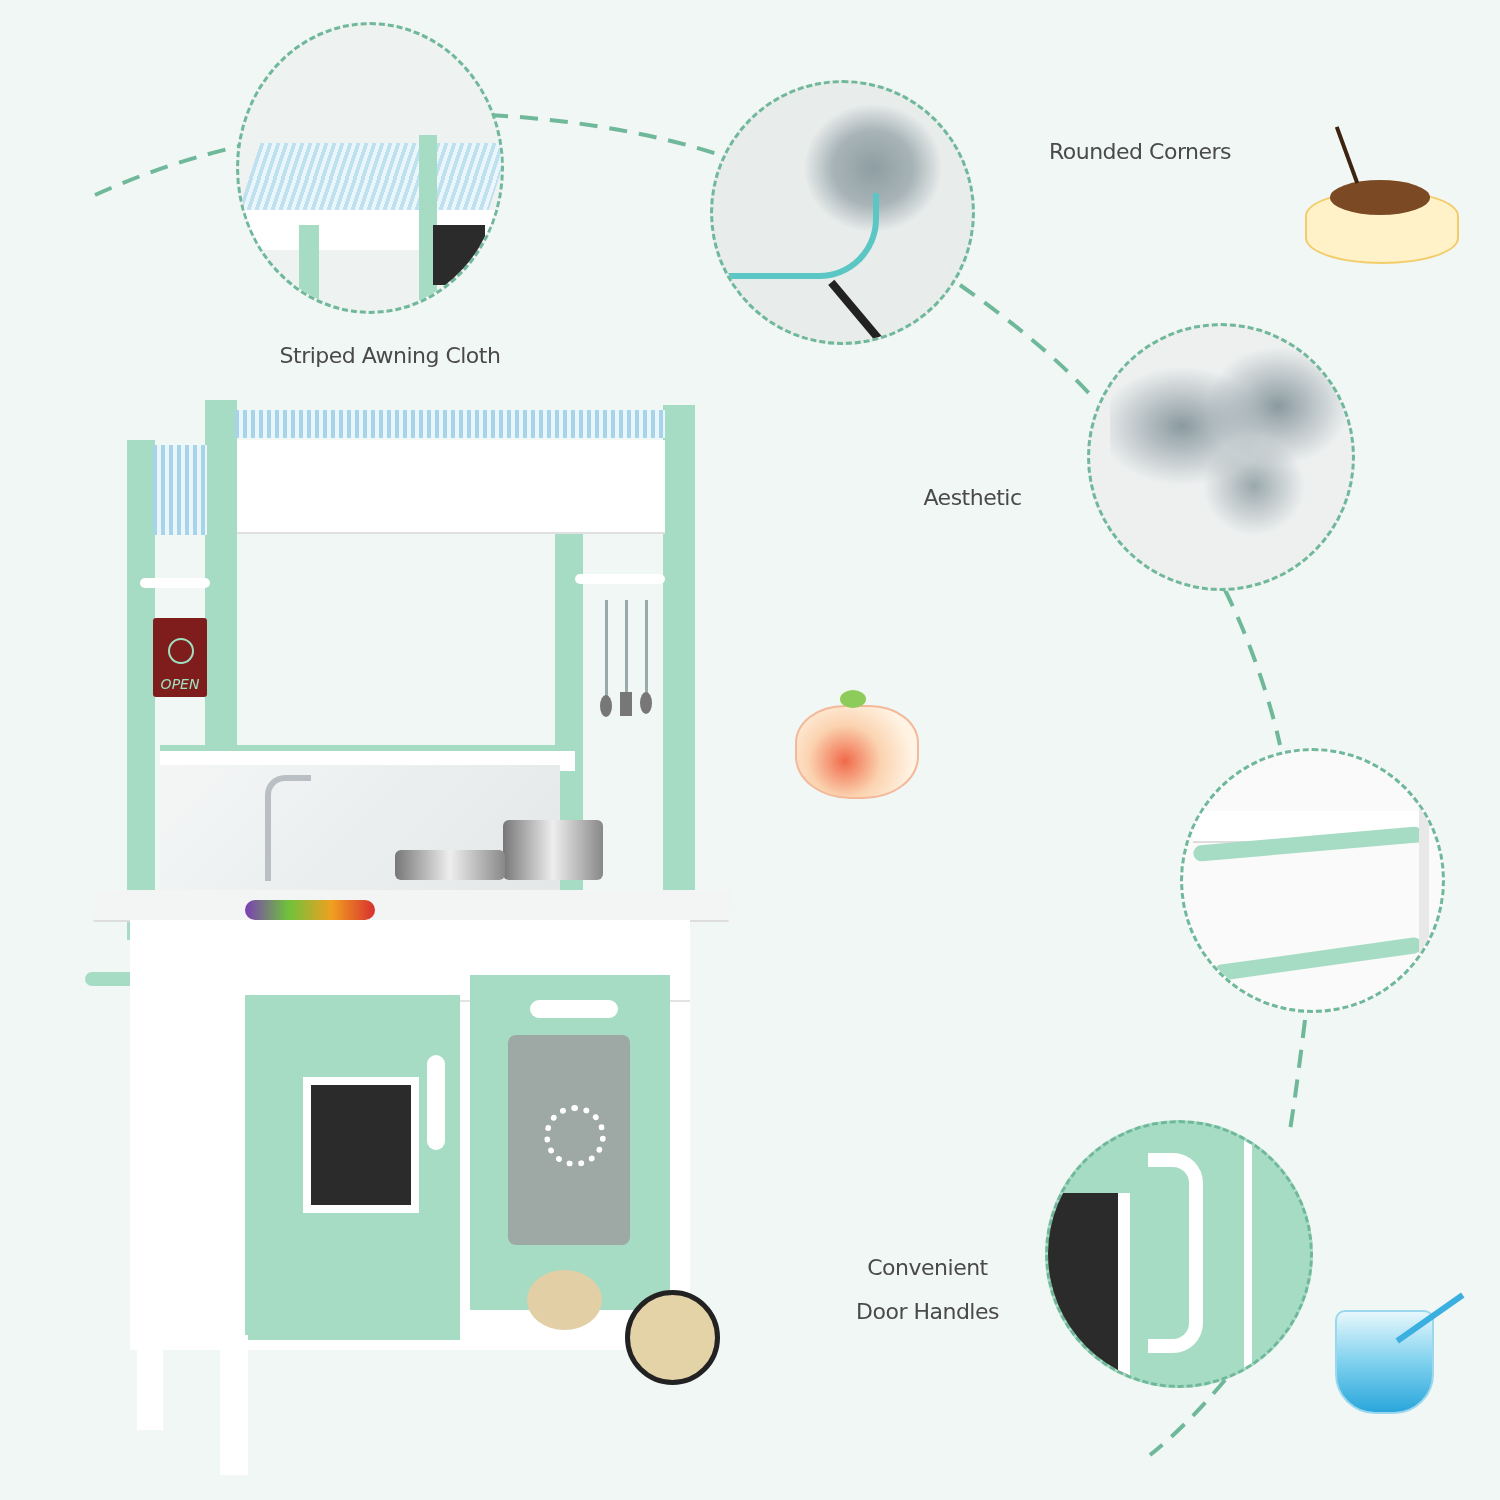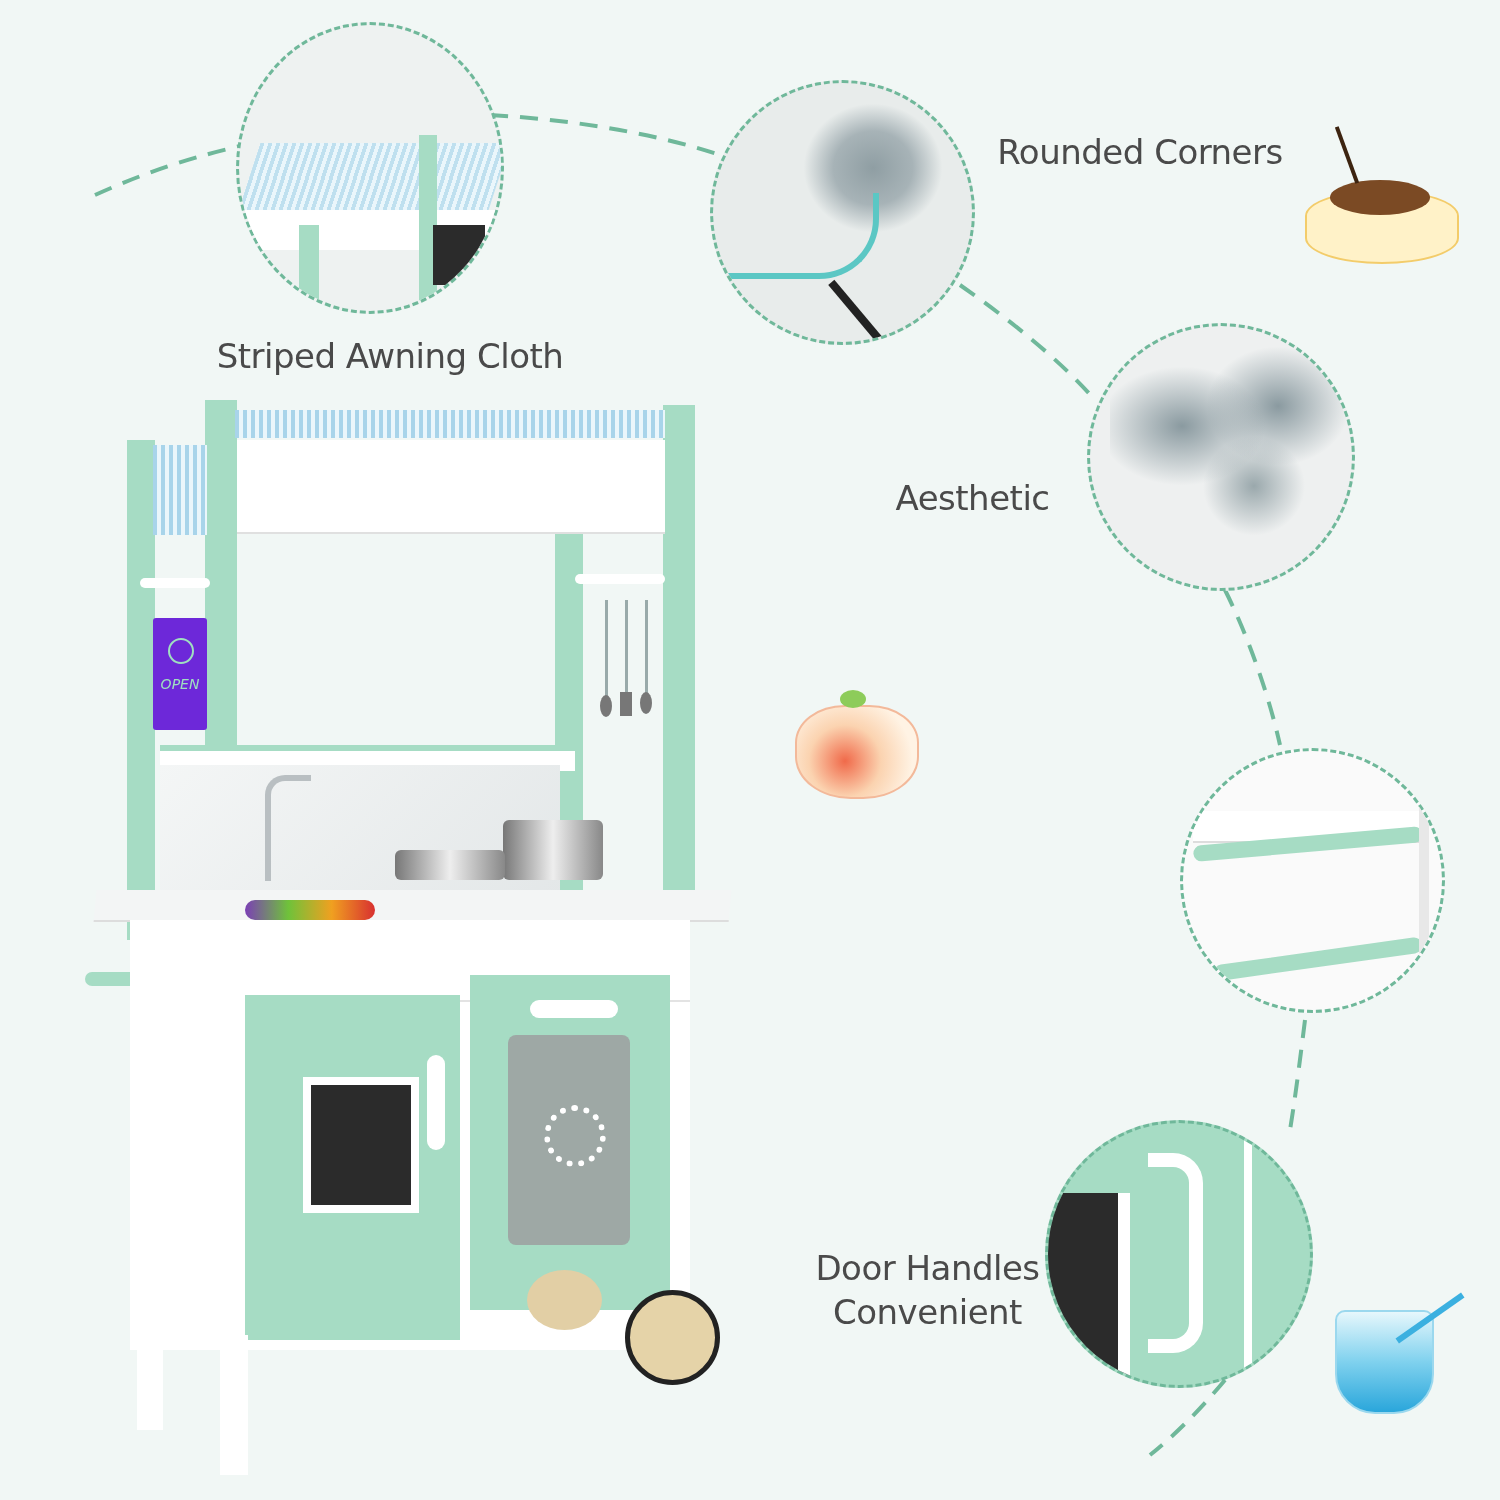--- a/index.html
+++ b/index.html
@@ -1,18 +1,18 @@
 <!DOCTYPE html>
 <html><head>
 <meta charset="utf-8">
 <style>
   html,body{margin:0;padding:0;}
   body{width:1500px;height:1500px;background:#f1f7f5;position:relative;overflow:hidden;font-family:"DejaVu Sans",sans-serif;}
   .abs{position:absolute;}
-  .label{position:absolute;color:#4a4a4a;font-size:34px;line-height:44px;text-align:center;font-family:"DejaVu Sans",sans-serif;letter-spacing:-0.5px;}
+  .label{position:absolute;color:#4a4a4a;font-size:22px;line-height:44px;text-align:center;font-family:"DejaVu Sans",sans-serif;letter-spacing:-0.5px;}
   .circle{position:absolute;border-radius:50%;border:3px dashed #6fb89a;overflow:hidden;background:#eef2f1;box-sizing:border-box;}
   svg.lines{position:absolute;left:0;top:0;}
 </style>
 </head>
 <body>
 
 <svg class="lines" width="1500" height="1500">
   <path d="M95,195 C150,170 200,155 245,145" fill="none" stroke="#6fb89a" stroke-width="4" stroke-dasharray="18 12"></path>
   <path d="M490,115 C580,120 660,135 720,155" fill="none" stroke="#6fb89a" stroke-width="4" stroke-dasharray="18 12"></path>
   <path d="M960,285 C1010,320 1060,360 1095,400" fill="none" stroke="#6fb89a" stroke-width="4" stroke-dasharray="18 12"></path>
@@ -63,22 +63,22 @@
 </div>
 <div class="label" style="left:945px;top:860px;width:225px;">
 </div>
 
 <div class="circle" style="left:1045px;top:1120px;width:268px;height:268px;background:#a6dcc4;">
   <div class="abs" style="left:0;top:70px;width:70px;height:190px;background:#2b2b2b;border-right:12px solid #fff;"></div>
   <div class="abs" style="left:100px;top:30px;width:55px;height:200px;border:14px solid #fff;border-left:none;border-radius:0 30px 30px 0;box-sizing:border-box;"></div>
   <div class="abs" style="left:196px;top:0;width:8px;height:268px;background:#fff;"></div>
 </div>
 <div class="label" style="left:805px;top:1246px;width:245px;">
+  <div>Convenient</div>
   <div>Door Handles</div>
-  <div>Convenient</div>
 </div>
 
 <div class="abs" style="left:1335px;top:1290px;width:130px;height:130px;">
   <div class="abs" style="left:0;top:20px;width:95px;height:100px;border-radius:10px 10px 40px 40px;background:linear-gradient(180deg,#e6f7fc 0,#7fd1ee 50%,#2aa6db 100%);border:2px solid #9bd8ee;"></div>
   <div class="abs" style="left:55px;top:25px;width:80px;height:6px;background:#3bb0e0;transform:rotate(-35deg);"></div>
 </div>
 
 <div class="abs" style="left:85px;top:400px;width:650px;height:1080px;">
 
   <div class="abs" style="left:42px;top:40px;width:28px;height:500px;background:#a6dcc4;"></div>
@@ -87,21 +87,21 @@
   <div class="abs" style="left:120px;top:0;width:32px;height:540px;background:#a6dcc4;"></div>
   <div class="abs" style="left:578px;top:5px;width:32px;height:490px;background:#a6dcc4;"></div>
 
   <div class="abs" style="left:150px;top:10px;width:430px;height:28px;background:repeating-linear-gradient(90deg,#a8d4ea 0 4px,#eaf6fb 4px 8px);"></div>
   <div class="abs" style="left:68px;top:45px;width:54px;height:90px;background:repeating-linear-gradient(90deg,#a8d4ea 0 4px,#eaf6fb 4px 8px);"></div>
   <div class="abs" style="left:152px;top:40px;width:428px;height:92px;background:#fff;border-bottom:2px solid #e0e0e0;"></div>
 
   <div class="abs" style="left:55px;top:178px;width:70px;height:10px;background:#fff;border-radius:5px;"></div>
   <div class="abs" style="left:490px;top:174px;width:90px;height:10px;background:#fff;border-radius:5px;"></div>
 
-  <div class="abs" style="left:68px;top:218px;width:54px;height:112px;background:#6d28d9;border-radius:3px;">
+  <div class="abs" style="left:68px;top:218px;width:54px;height:79px;background:#7f1d1d;border-radius:3px;">
     <div class="abs" style="left:15px;top:20px;width:22px;height:22px;border:2px solid #9fe0c0;border-radius:50%;"></div>
     <div class="abs" style="left:0;top:58px;width:54px;text-align:center;color:#9fe0c0;font-size:14px;font-style:italic;font-family:'DejaVu Sans',sans-serif;">OPEN</div>
   </div>
 
   <div class="abs" style="left:515px;top:180px;width:60px;height:150px;">
     <div class="abs" style="left:5px;top:20px;width:3px;height:100px;background:#9aa;"></div>
     <div class="abs" style="left:0;top:115px;width:12px;height:22px;border-radius:50%;background:#777;"></div>
     <div class="abs" style="left:25px;top:20px;width:3px;height:100px;background:#9aa;"></div>
     <div class="abs" style="left:20px;top:112px;width:12px;height:24px;background:#777;"></div>
     <div class="abs" style="left:45px;top:20px;width:3px;height:100px;background:#9aa;"></div>

